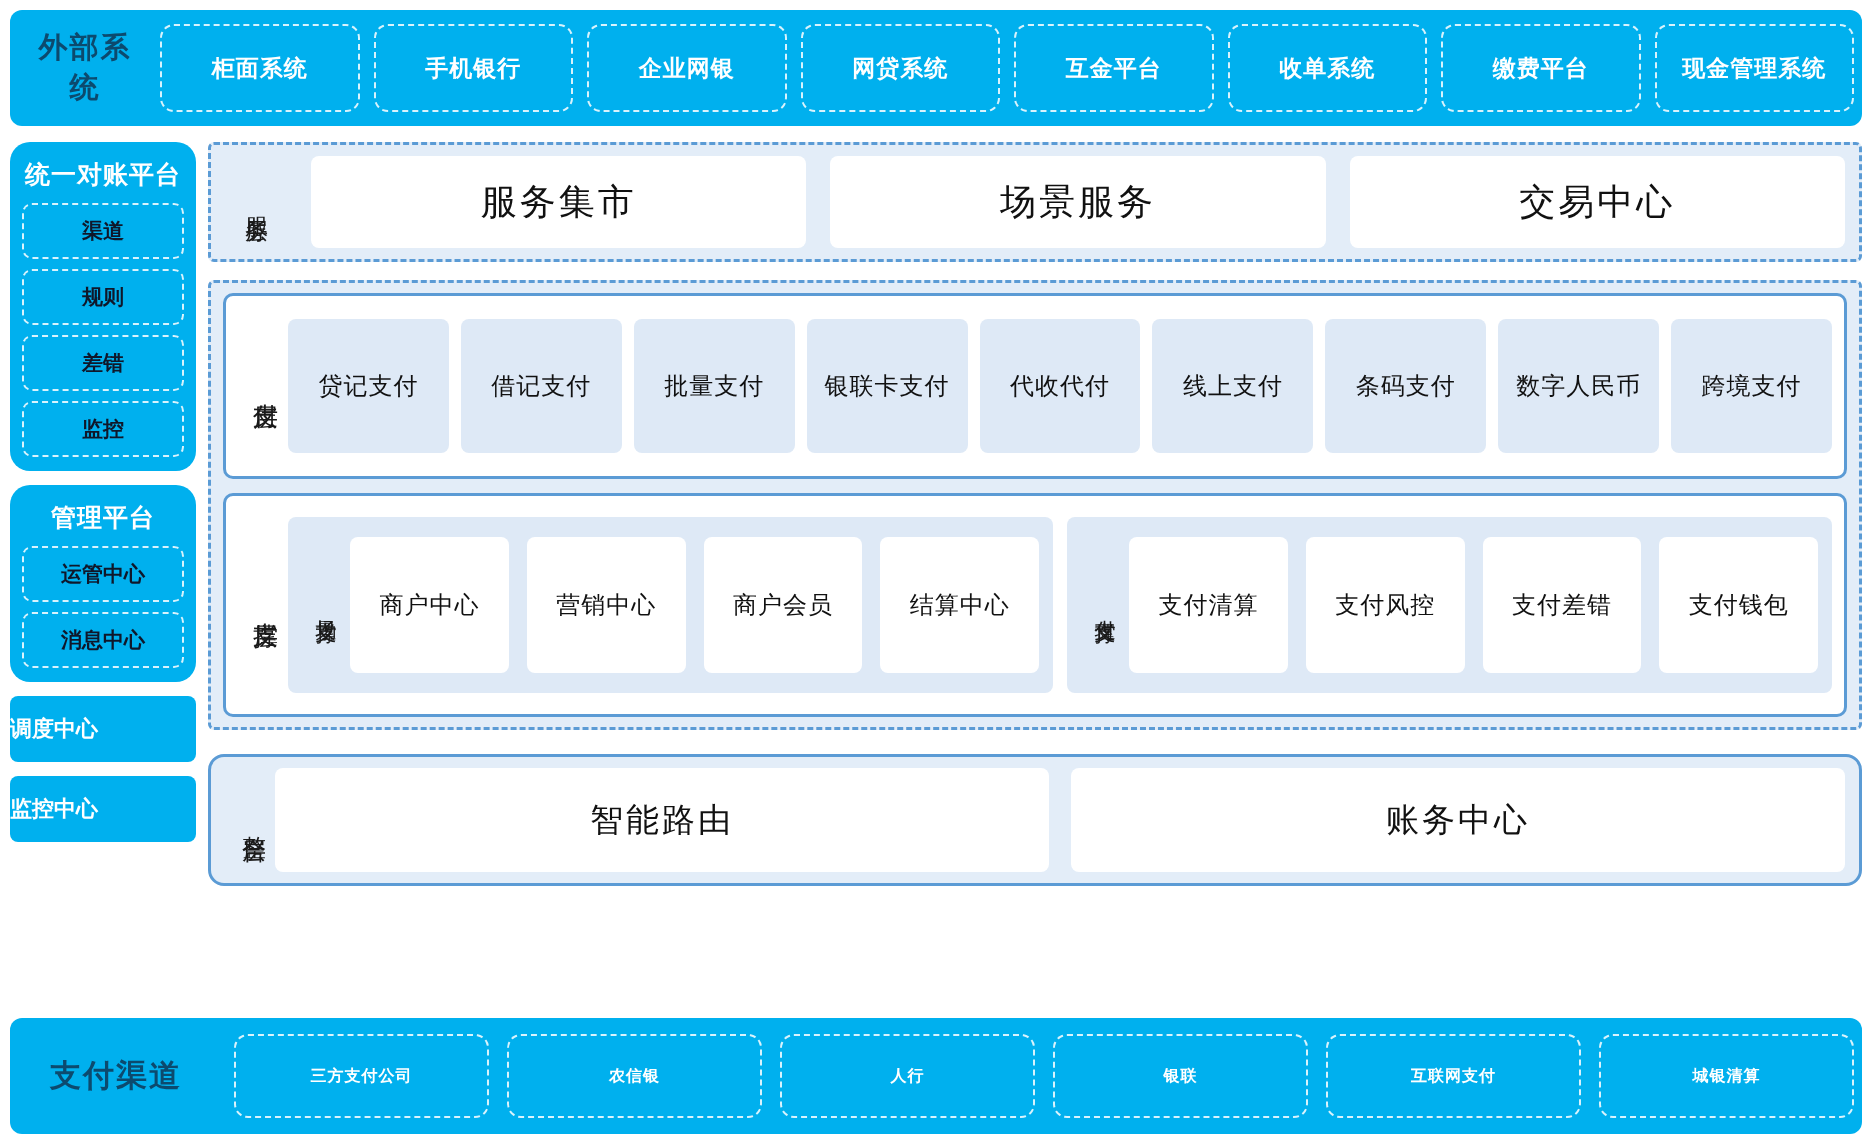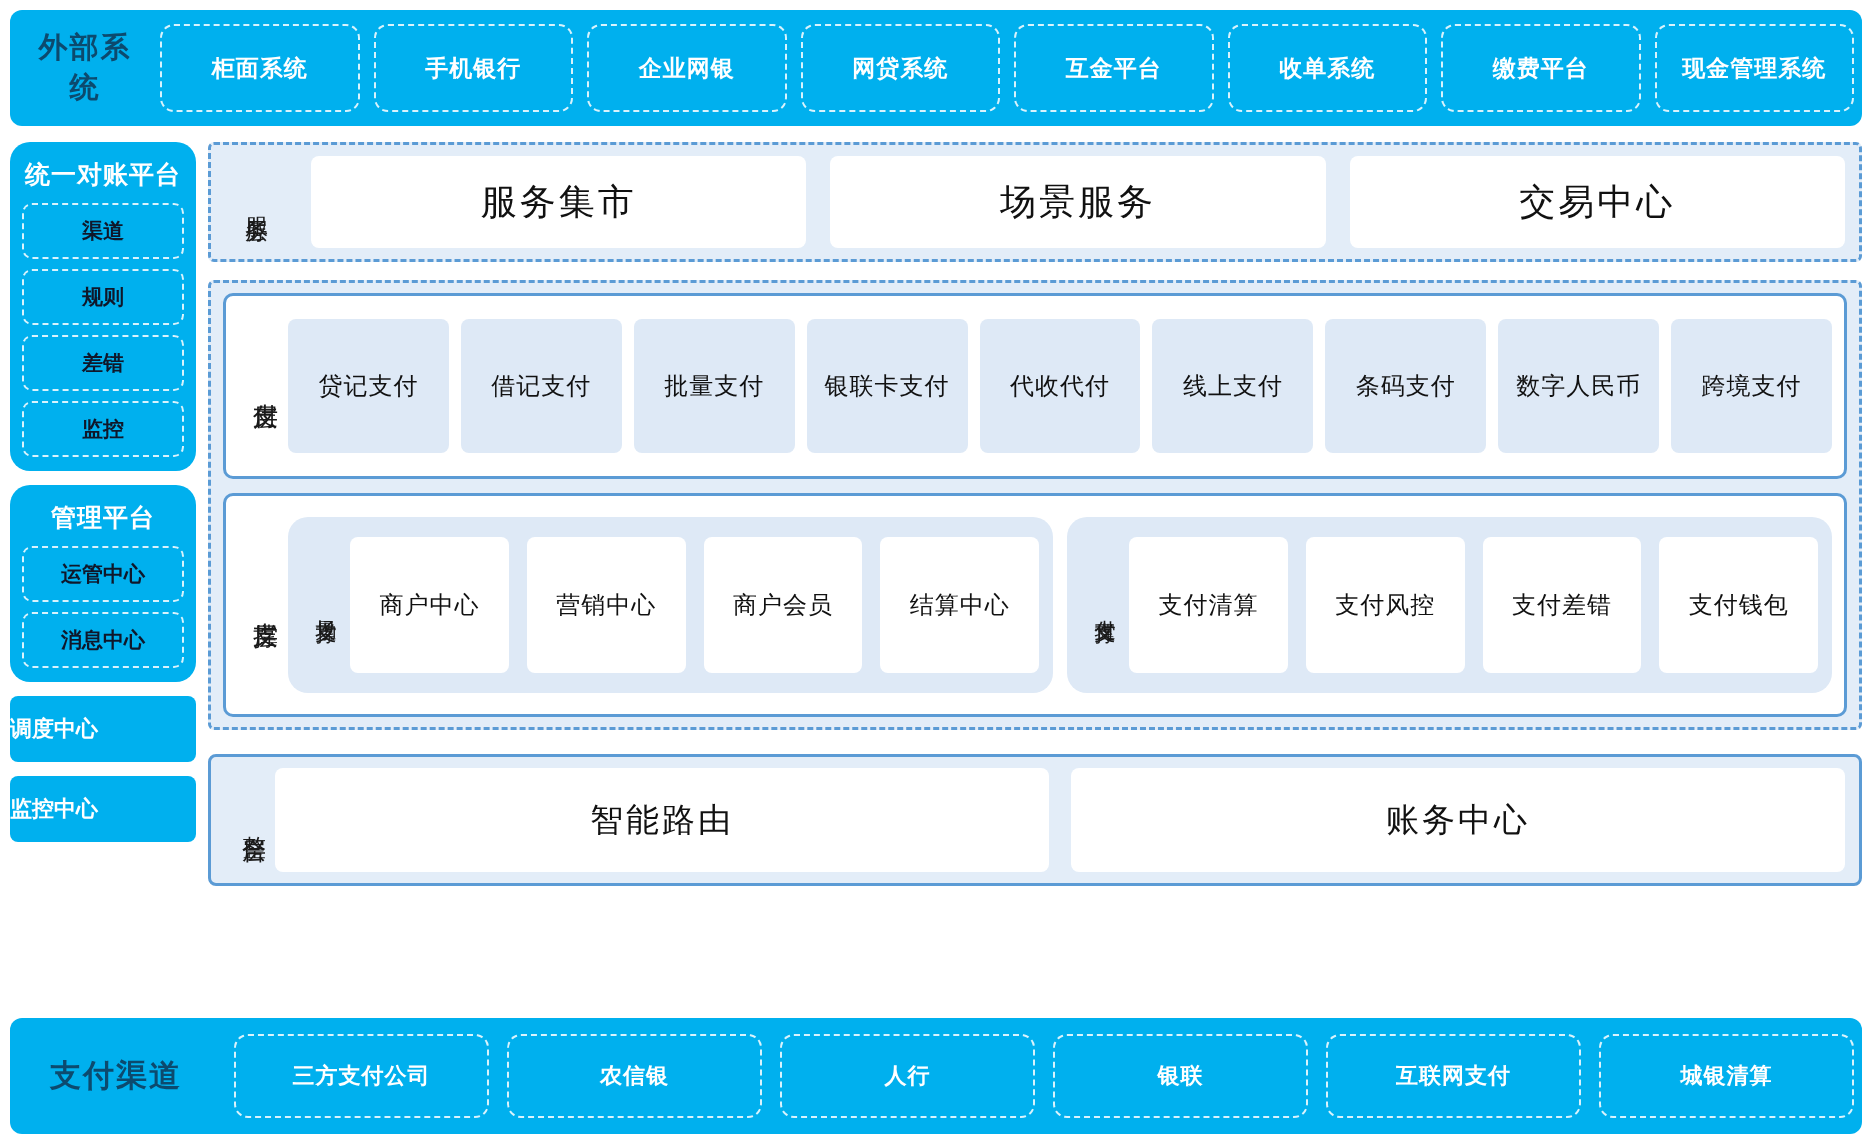--- a/index.html
+++ b/index.html
@@ -59,21 +59,21 @@
     background: transparent;
   }
 
   #external-band { top: 10px; height: 116px; }
   #external-band .band-title { width: 150px; font-size: 29px; }
   #external-band .band-items { height: 88px; }
 
   #channel-band { top: 1018px; height: 116px; }
   #channel-band .band-title { width: 212px; font-size: 31px; }
   #channel-band .band-items { height: 84px; gap: 18px; padding-left: 12px; }
-  #channel-band .band-chip { font-size: 22px; }
+  #channel-band .band-chip { font-size: 16px; }
 
   
   .sidebar { position: absolute; left: 10px; top: 142px; width: 186px; }
 
   .side-panel {
     background: #00B0EE;
     border-radius: 20px;
     padding: 10px 12px 14px 12px;
     margin-bottom: 14px;
   }
@@ -184,34 +184,34 @@
   }
 
   
   #support-layer { height: 224px; }
   #support-layer > .vlabel { width: 42px; margin-right: 8px; font-size: 25px; }
   #support-layer .groups { flex: 1 1 auto; display: flex; gap: 14px; height: 176px; }
 
   .group {
     flex: 1 1 0;
     background: #DEE9F6;
-    border-radius: 20px;
+    border-radius: 8px;
     display: flex;
     align-items: center;
     padding: 10px 14px;
   }
   .group > .vlabel { width: 36px; margin-right: 12px; font-size: 21px; letter-spacing: 1px; }
   .group .row { flex: 1 1 auto; display: flex; gap: 18px; height: 136px; }
   .group .white-card { flex: 1 1 0; font-size: 24px; letter-spacing: 1px; }
 
   
   #integration-layer {
     border: 3px solid #5B9BD5;
     background: #E3EDF8;
-    border-radius: 8px;
+    border-radius: 16px;
     height: 132px;
     display: flex;
     align-items: center;
     padding: 10px 14px;
   }
   #integration-layer .vlabel { width: 42px; margin-right: 8px; font-size: 24px; }
   #integration-layer .row { flex: 1 1 auto; display: flex; gap: 22px; height: 104px; }
   #integration-layer .white-card { flex: 1 1 0; font-size: 33px; letter-spacing: 3px; }
 </style>
 </head>

